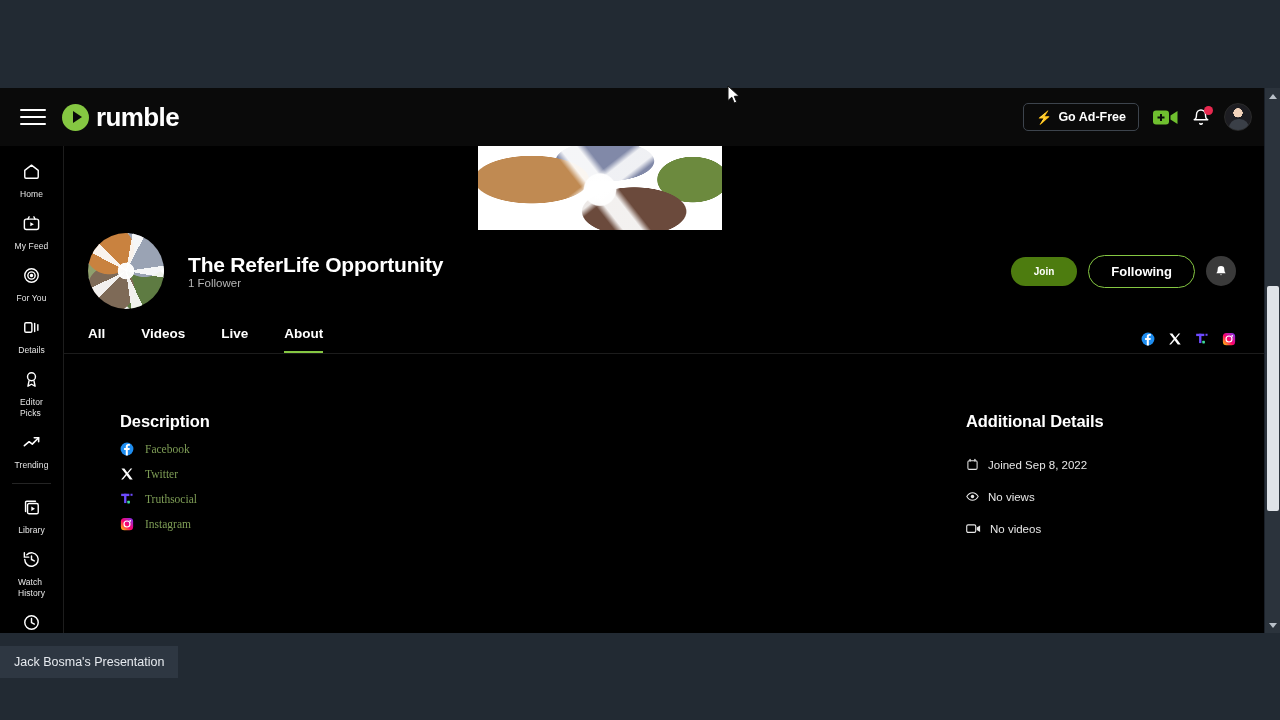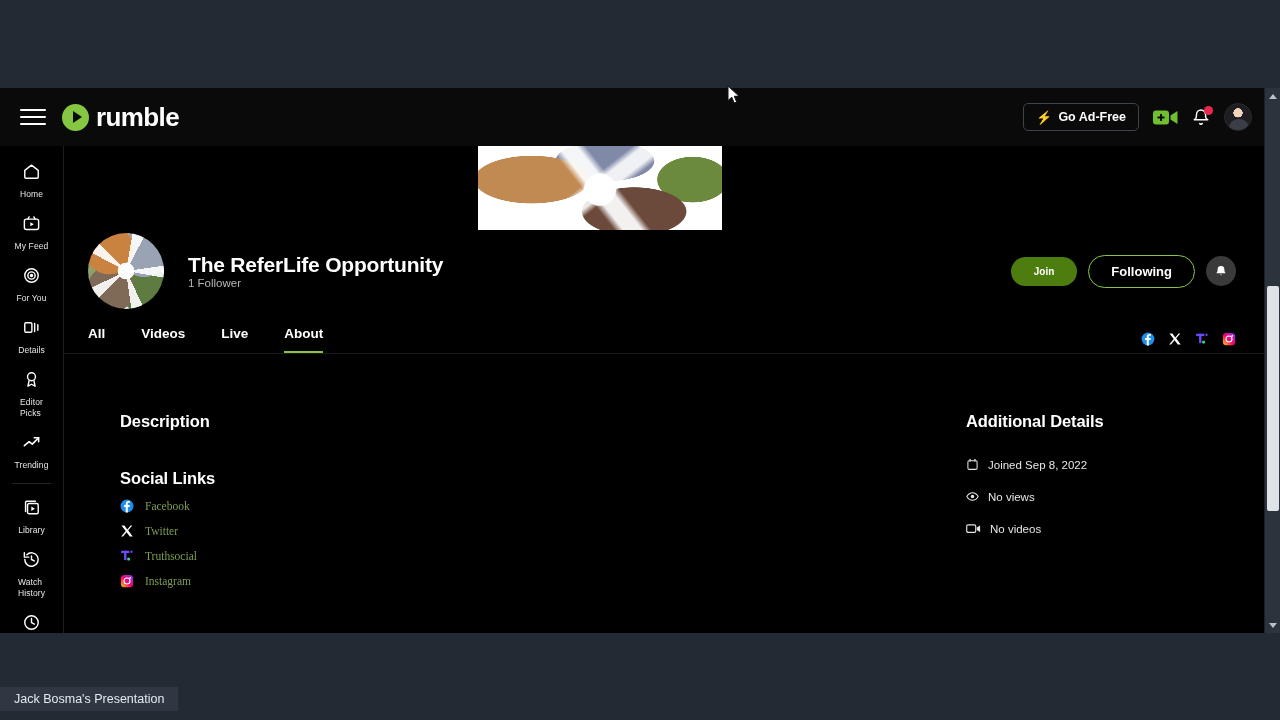--- a/index.html
+++ b/index.html
@@ -218,21 +218,21 @@
     position: absolute; left: 2px; top: 198px; width: 12px; height: 225px;
     background: #dfe3e8; border-radius: 2px; cursor: pointer;
   }
 
   
   #taskbar {
     position: absolute; left: 0; bottom: 0; width: 1280px; height: 87px;
     background: #222a33;
   }
   #task-item {
-    position: absolute; left: 0; top: 687px; height: 24px; padding: 0 14px;
+    position: absolute; left: 0; top: 646px; height: 32px; padding: 0 14px;
     display: flex; align-items: center; background: #2e3742;
     color: #e6eaef; font-size: 12.5px; cursor: pointer;
   }
 
   #cursor { position: absolute; left: 727px; top: 85px; pointer-events: none; }
 </style>
 </head>
 <body>
 
 <div id="desktop">
@@ -445,21 +445,20 @@
             <circle cx="17.6" cy="6.5" r="1.5" fill="#fff"></circle>
           </svg>
         </div>
       </div>
 
       <div id="about-body">
 
         <div id="about-left">
           <div class="sec-title">Description</div>
 
-          <div class="sec-title" id="social-links-title">Social Links</div>
 
           <div class="slink">
             <svg width="14" height="14" viewBox="0 0 24 24">
               <circle cx="12" cy="12" r="11" fill="#1e8df0"></circle>
               <path d="M13.4 23V13.8h2.9l.44-3.4h-3.34V8.25c0-.98.28-1.65 1.7-1.65h1.8V3.6c-.31-.04-1.38-.13-2.62-.13-2.6 0-4.37 1.58-4.37 4.5v2.43H7v3.4h2.9V23z" fill="#fff"></path>
             </svg>
             <span class="slink-label">Facebook</span>
           </div>
 
           <div class="slink">

